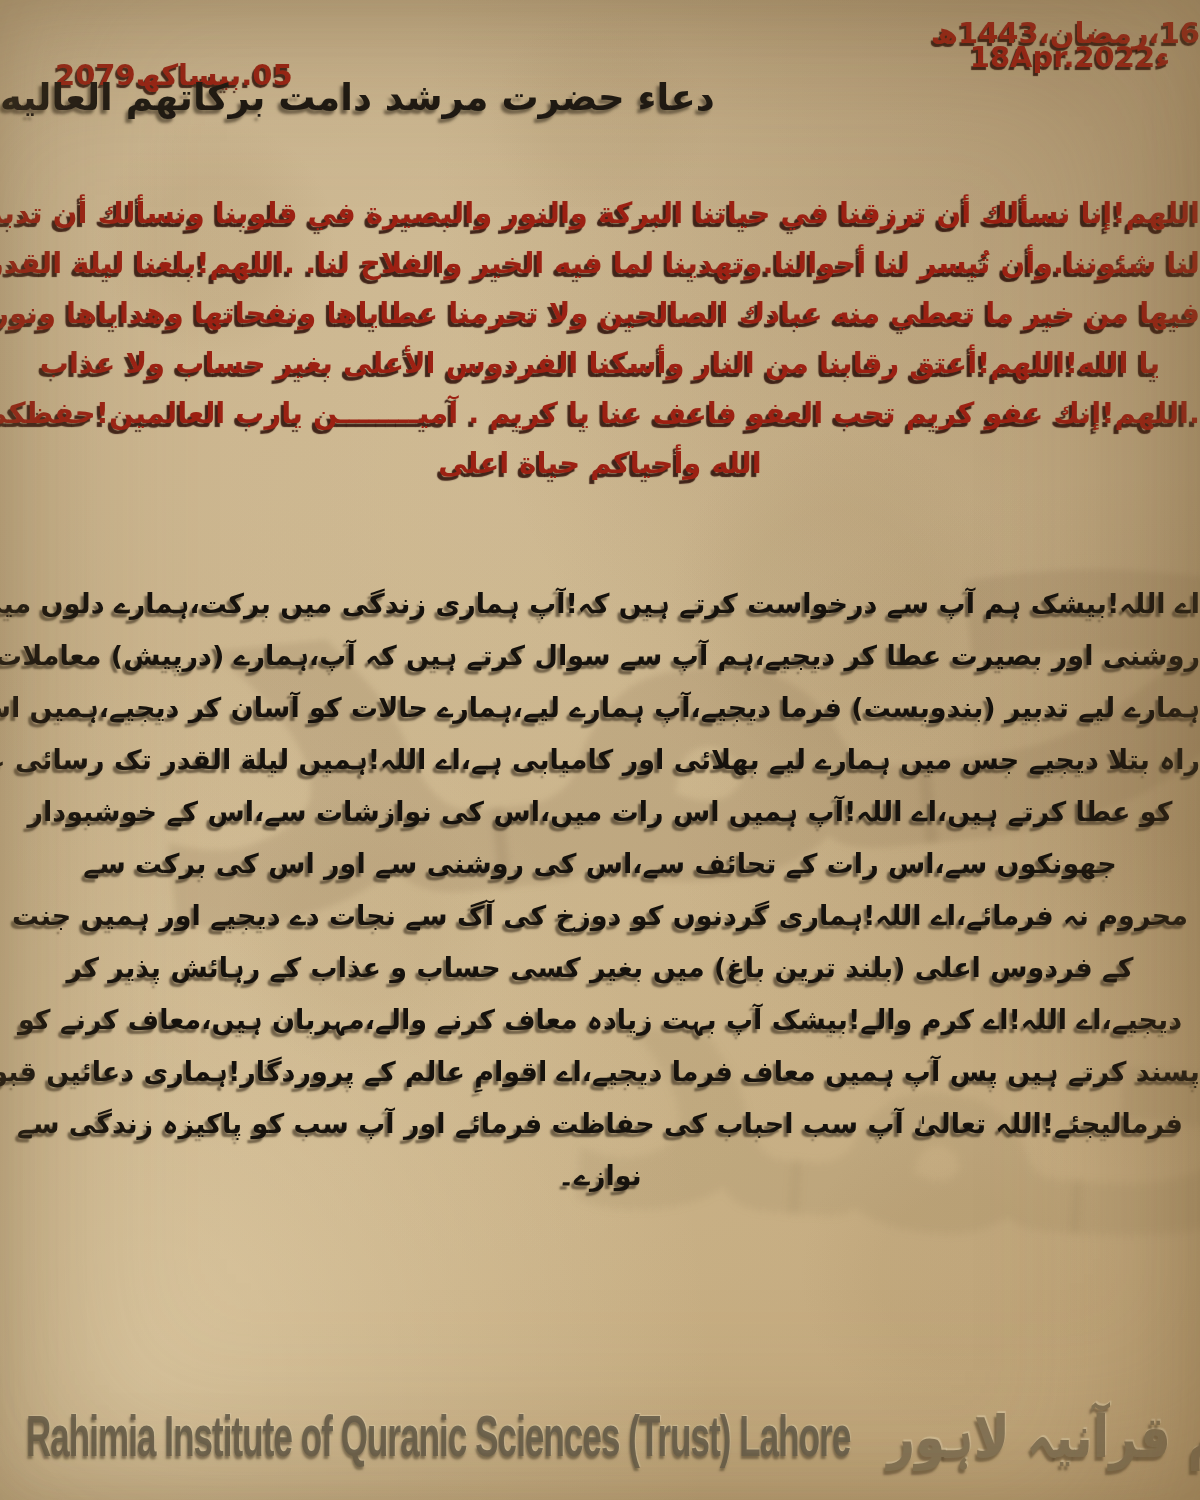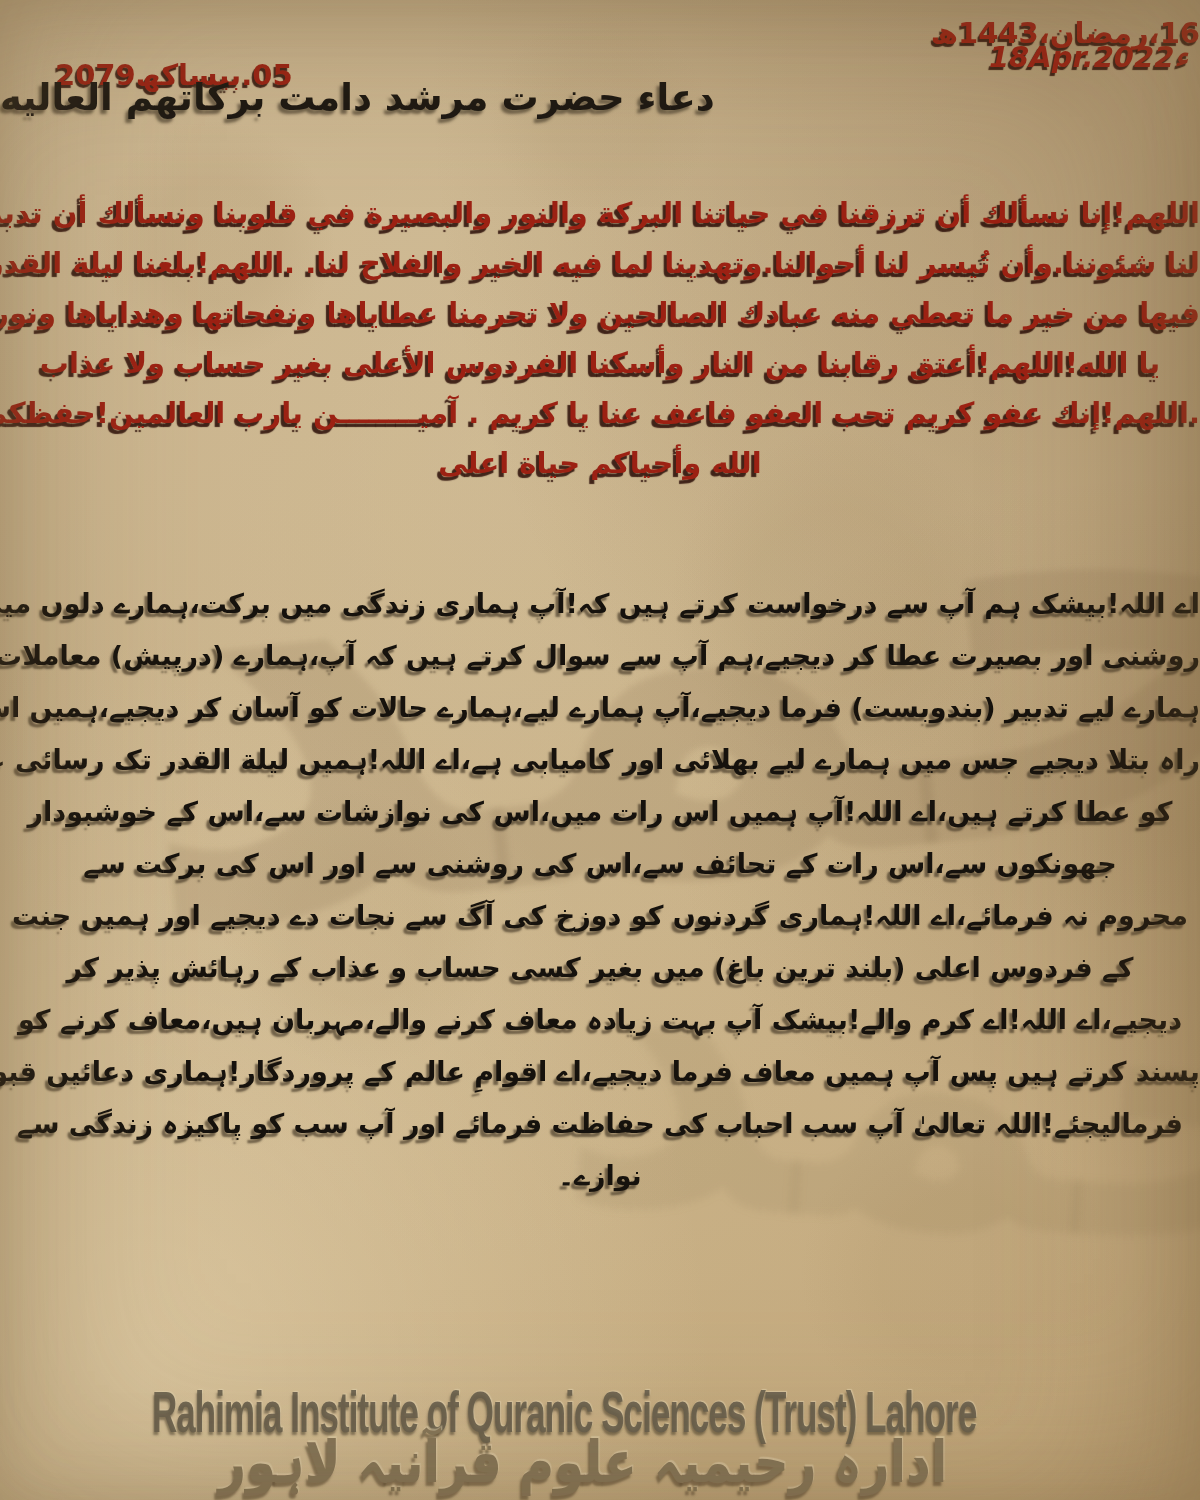--- a/index.html
+++ b/index.html
@@ -40,40 +40,40 @@
   .wm1{top:300px;left:110px;font-size:640px;color:rgba(122,102,68,0.16);
        filter:blur(3px);transform:rotate(-6deg);}
   .wm2{top:880px;left:560px;font-size:420px;color:rgba(122,102,68,0.11);
        filter:blur(4px);transform:rotate(4deg);}
   .date{
     position:absolute;font-weight:bold;font-size:29px;color:#9c2113;
     text-shadow:-2px 3px 1px rgba(40,11,5,0.85);white-space:nowrap;
   }
   .date-center{top:16px;left:0;width:100%;}
   .date-left{top:58px;left:55px;}
-  .date-right{top:40px;right:12px;font-style:italic;}
+  .date-right{top:40px;right:30px;}
   .title{
     position:absolute;top:76px;left:0;width:100%;margin:0;text-align:left;
     font-size:37px;font-weight:bold;color:#1b1712;
     text-shadow:-3px 4px 3px rgba(96,84,62,0.85);
   }
   .arabic{
     position:absolute;top:188px;left:0;width:100%;text-align:center;
     font-size:29px;font-weight:bold;color:#9c2113;line-height:50px;
   }
   .arabic .line{white-space:nowrap;text-shadow:-3px 4px 1px rgba(40,11,5,0.85);}
   .urdu{
     position:absolute;top:578px;left:0;width:100%;text-align:center;
     font-size:27px;font-weight:bold;color:#16120d;line-height:52px;
   }
   .urdu .line{white-space:nowrap;text-shadow:-3px 4px 2px rgba(72,60,42,0.70);}
   .footer{
     position:absolute;top:1392px;left:0;width:100%;height:90px;
     display:flex;align-items:center;justify-content:space-between;
-    padding:0 26px;box-sizing:border-box;flex-direction:column;
+    padding:0 26px;box-sizing:border-box;
   }
   .inst-en{
     font-family:"Liberation Sans",sans-serif;
     font-size:38px;font-weight:bold;letter-spacing:-1px;
     color:rgba(104,95,77,0.92);
     transform:scale(0.92,1.5);transform-origin:left center;
     text-shadow:-1px 2px 2px rgba(64,54,38,0.55), 1px -1px 1px rgba(228,212,176,0.65);
     white-space:nowrap;
   }
   .inst-ar{

